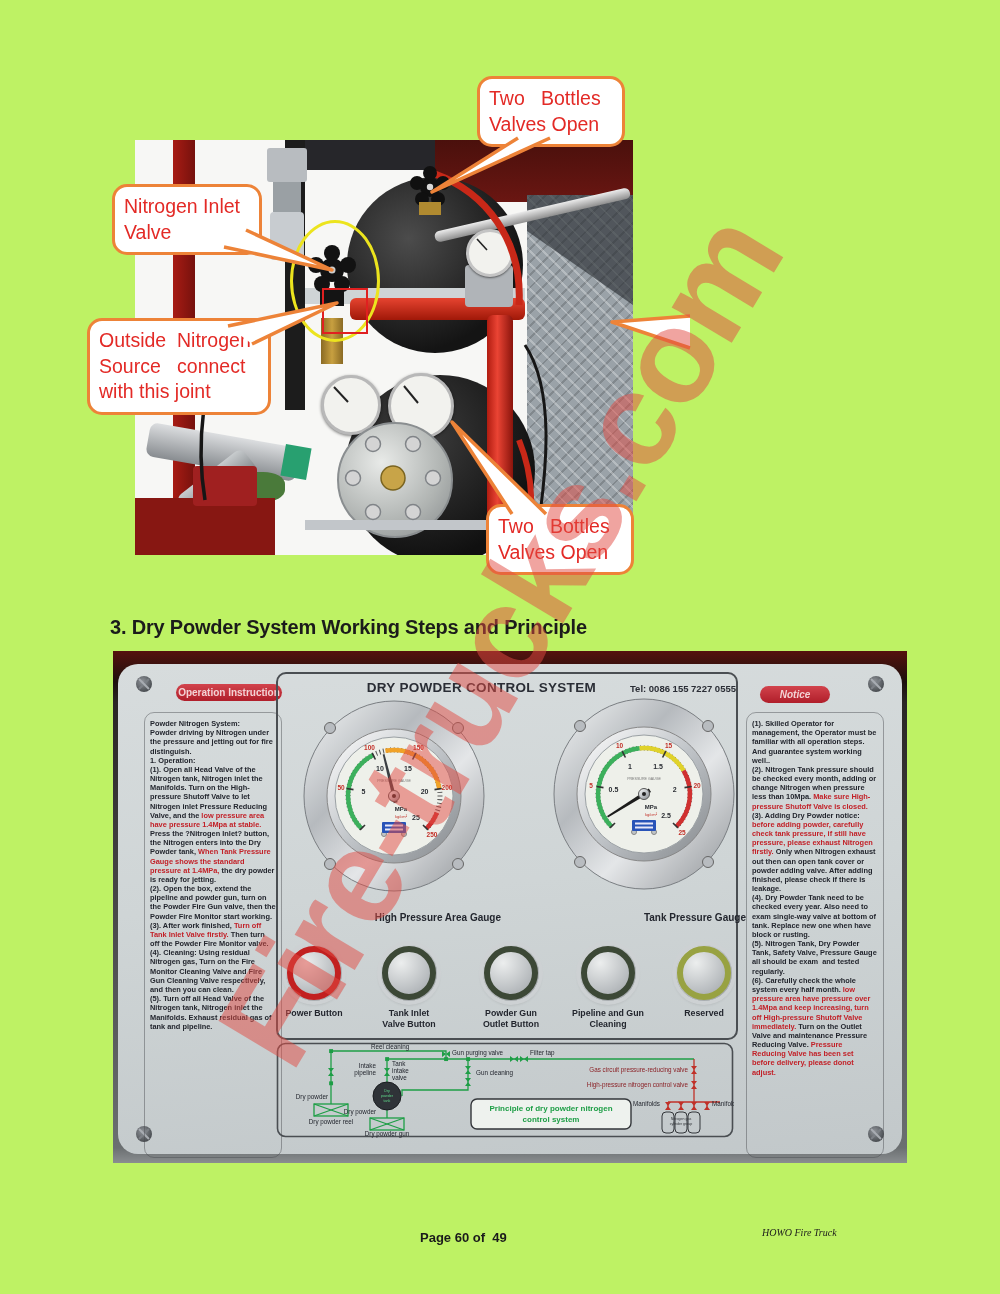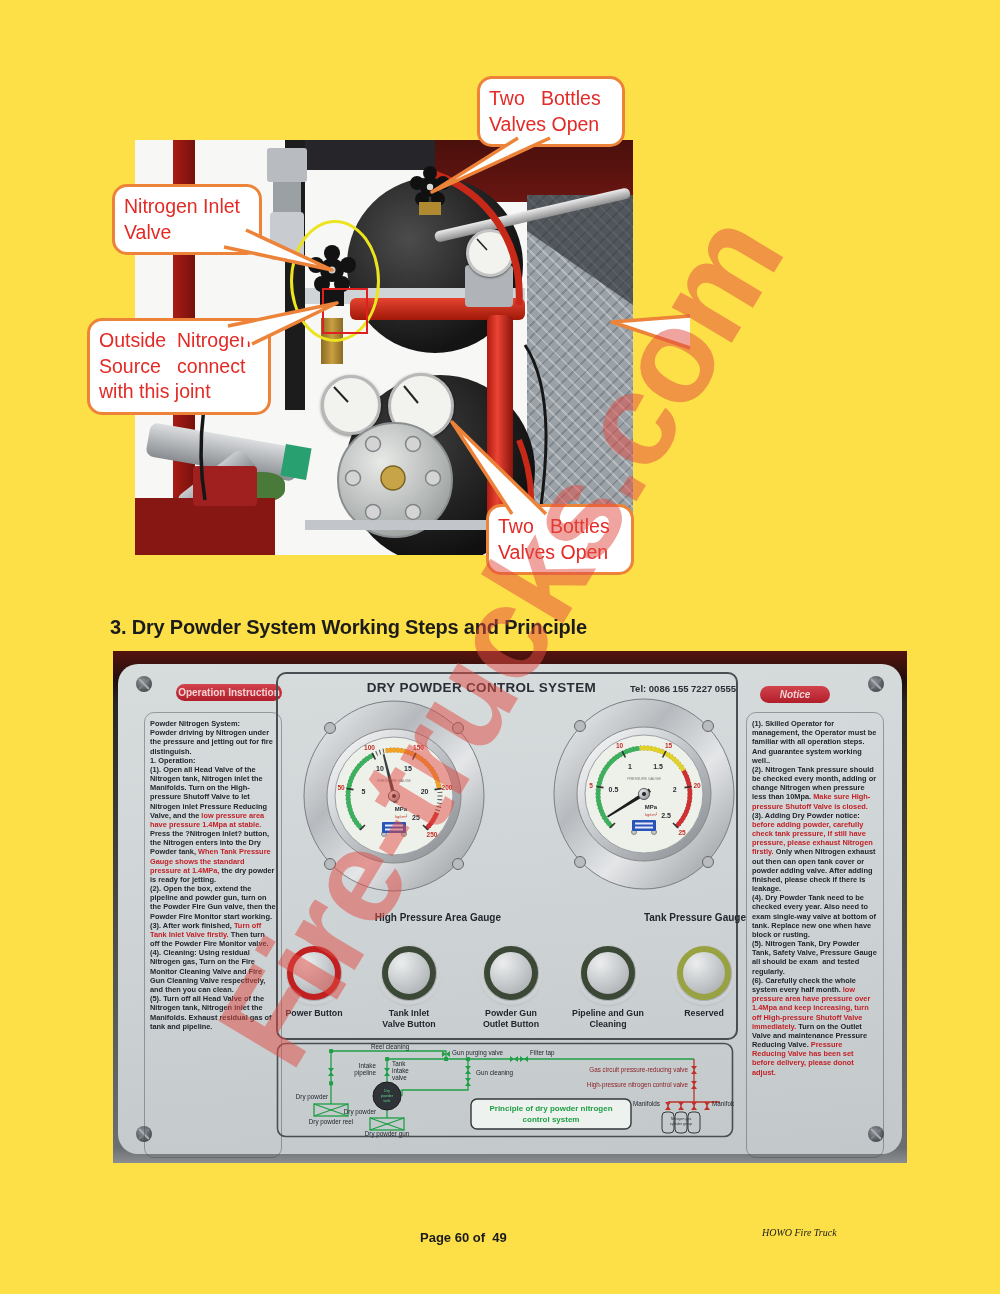--- a/index.html
+++ b/index.html
@@ -1,16 +1,16 @@
 <!DOCTYPE html>
 <html><head>
 <meta charset="utf-8">
 <style>
   html,body{margin:0;padding:0;background:#ffffff;}
-  .page{position:relative;width:1000px;height:1294px;background:#fde047;overflow:hidden;
+  .page{position:relative;width:1000px;height:1294px;background:#bef264;overflow:hidden;
         font-family:"Liberation Sans",sans-serif;}
   
   .photo1{position:absolute;left:135px;top:140px;width:498px;height:415px;background:#f7f7f5;overflow:hidden;z-index:1;}
   .abs{position:absolute;}
   .plate{background:#9aa2a8;
     background-image:repeating-linear-gradient(45deg,rgba(255,255,255,.28) 0 2px,transparent 2px 9px),
                      repeating-linear-gradient(-45deg,rgba(0,0,0,.16) 0 2px,transparent 2px 9px);}
   .annot-ellipse{border:3px solid #ece41e;border-radius:50%;}
   .annot-rect{border:2.5px solid #e02020;}
   

